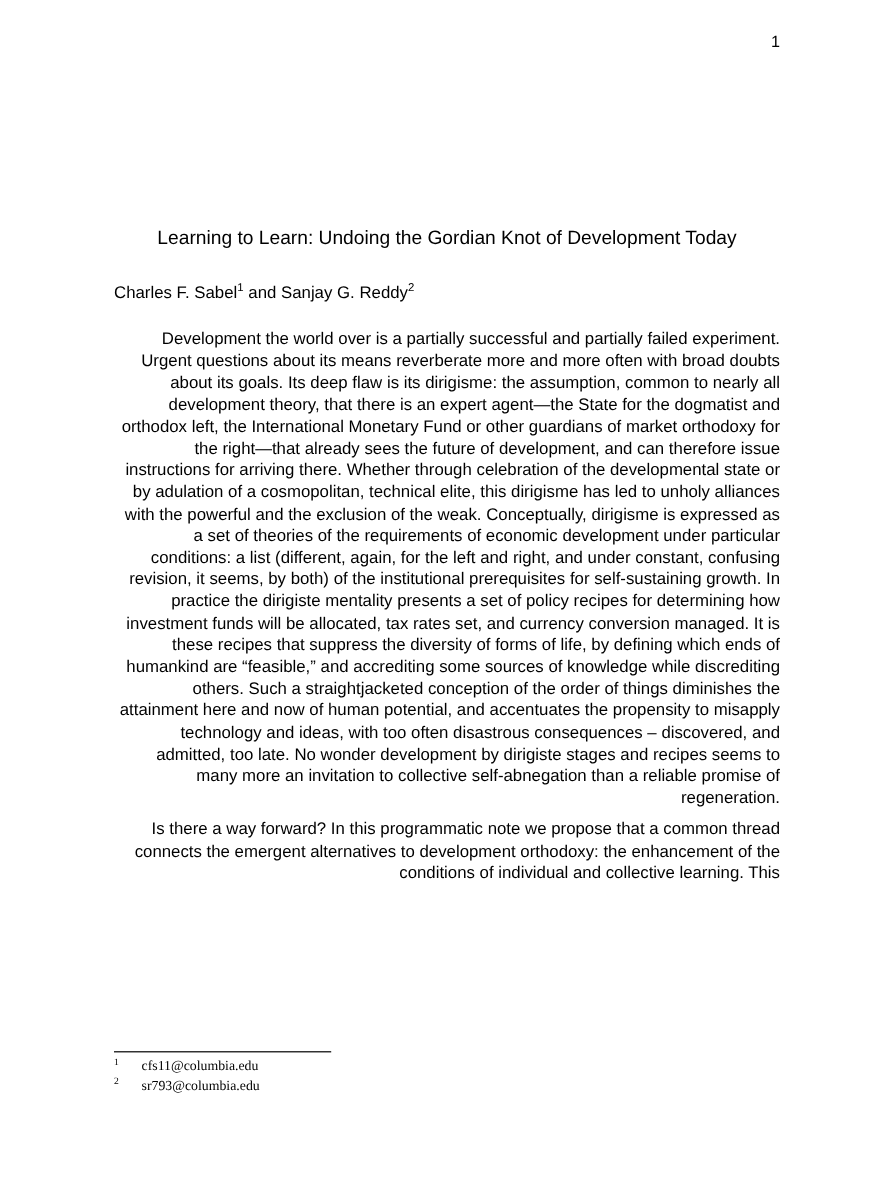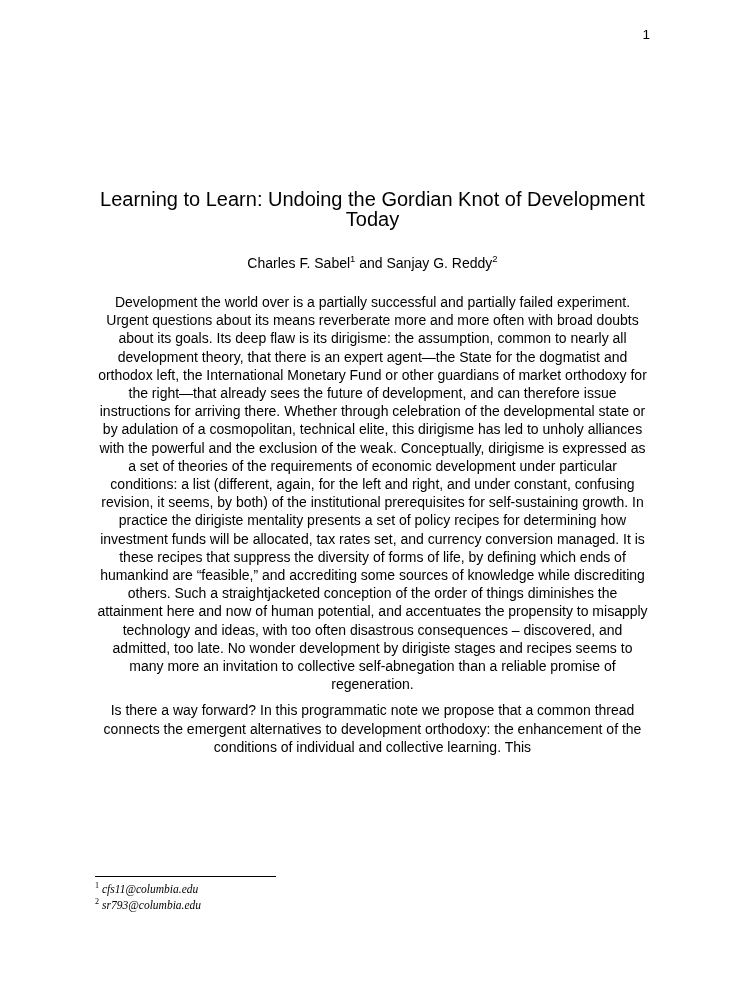--- a/index.html
+++ b/index.html
@@ -24,46 +24,46 @@
   }
   .page-number {
     margin-top: 27px;
     text-align: right;
     font-size: 13.5px;
     line-height: 15px;
   }
   .title {
     margin: 147px 0 0 0;
     text-align: center;
-    font-size: 20px;
+    font-size: 16px;
     font-weight: normal;
     line-height: 20px;
   }
   .authors {
     margin-top: 26px;
-    text-align: center;
+    text-align: left;
     font-size: 14px;
     line-height: 17px;
   }
   .authors sup {
     font-size: 9.5px;
     vertical-align: super;
     line-height: 0;
   }
   .section-heading {
     margin: 80px 0 0 0;
     font-size: 14.5px;
     font-weight: normal;
     line-height: 18px;
   }
   .body-para {
     margin: 0;
     font-size: 14px;
     line-height: 18.2px;
-    text-align: center;
+    text-align: right;
   }
   .body-para.first {
     margin-top: 21px;
   }
   .body-para.second {
     margin-top: 8px;
   }
   .footnotes {
     position: absolute;
     left: 95px;
@@ -77,22 +77,21 @@
     width: 181px;
     border-top: 1px solid #000000;
     margin-bottom: 5px;
   }
   .footnote sup {
     font-size: 8px;
     vertical-align: super;
     line-height: 0;
   }
   .footnote .fn-text {
-    margin-left: 3px;
-    font-style: italic;
+    margin-left: 19px;
   }
 </style>
 </head>
 <body>
 
 <div class="page">
   <div class="content">
 
     <div class="page-number">1</div>
 

